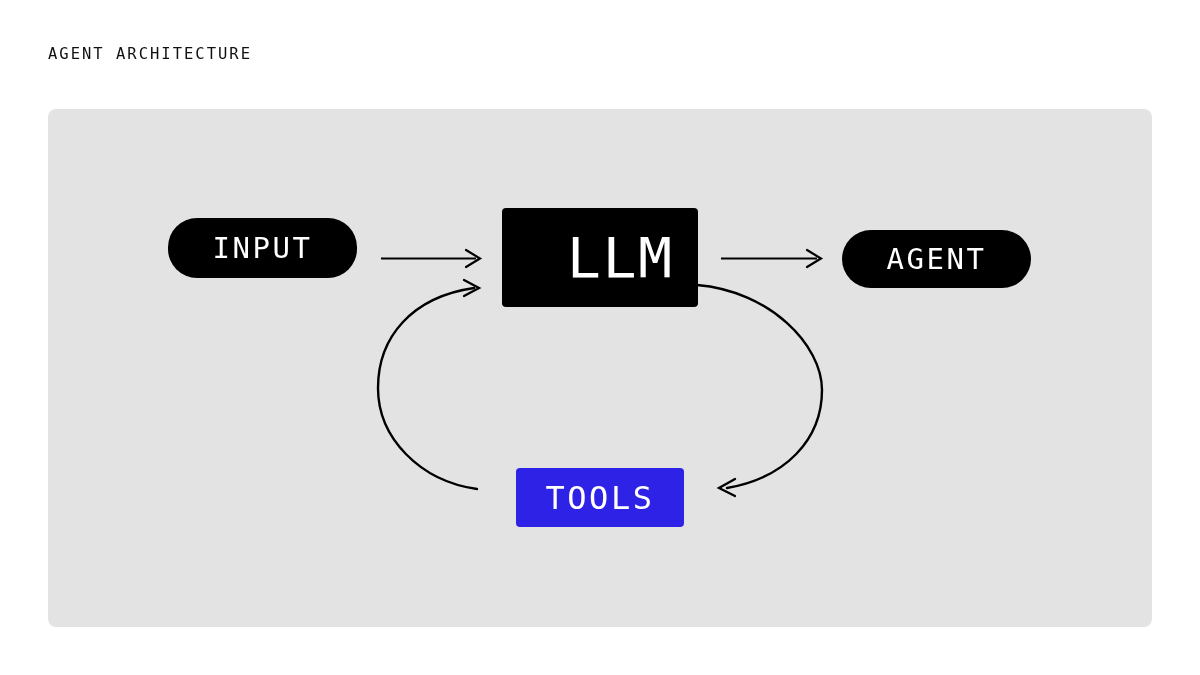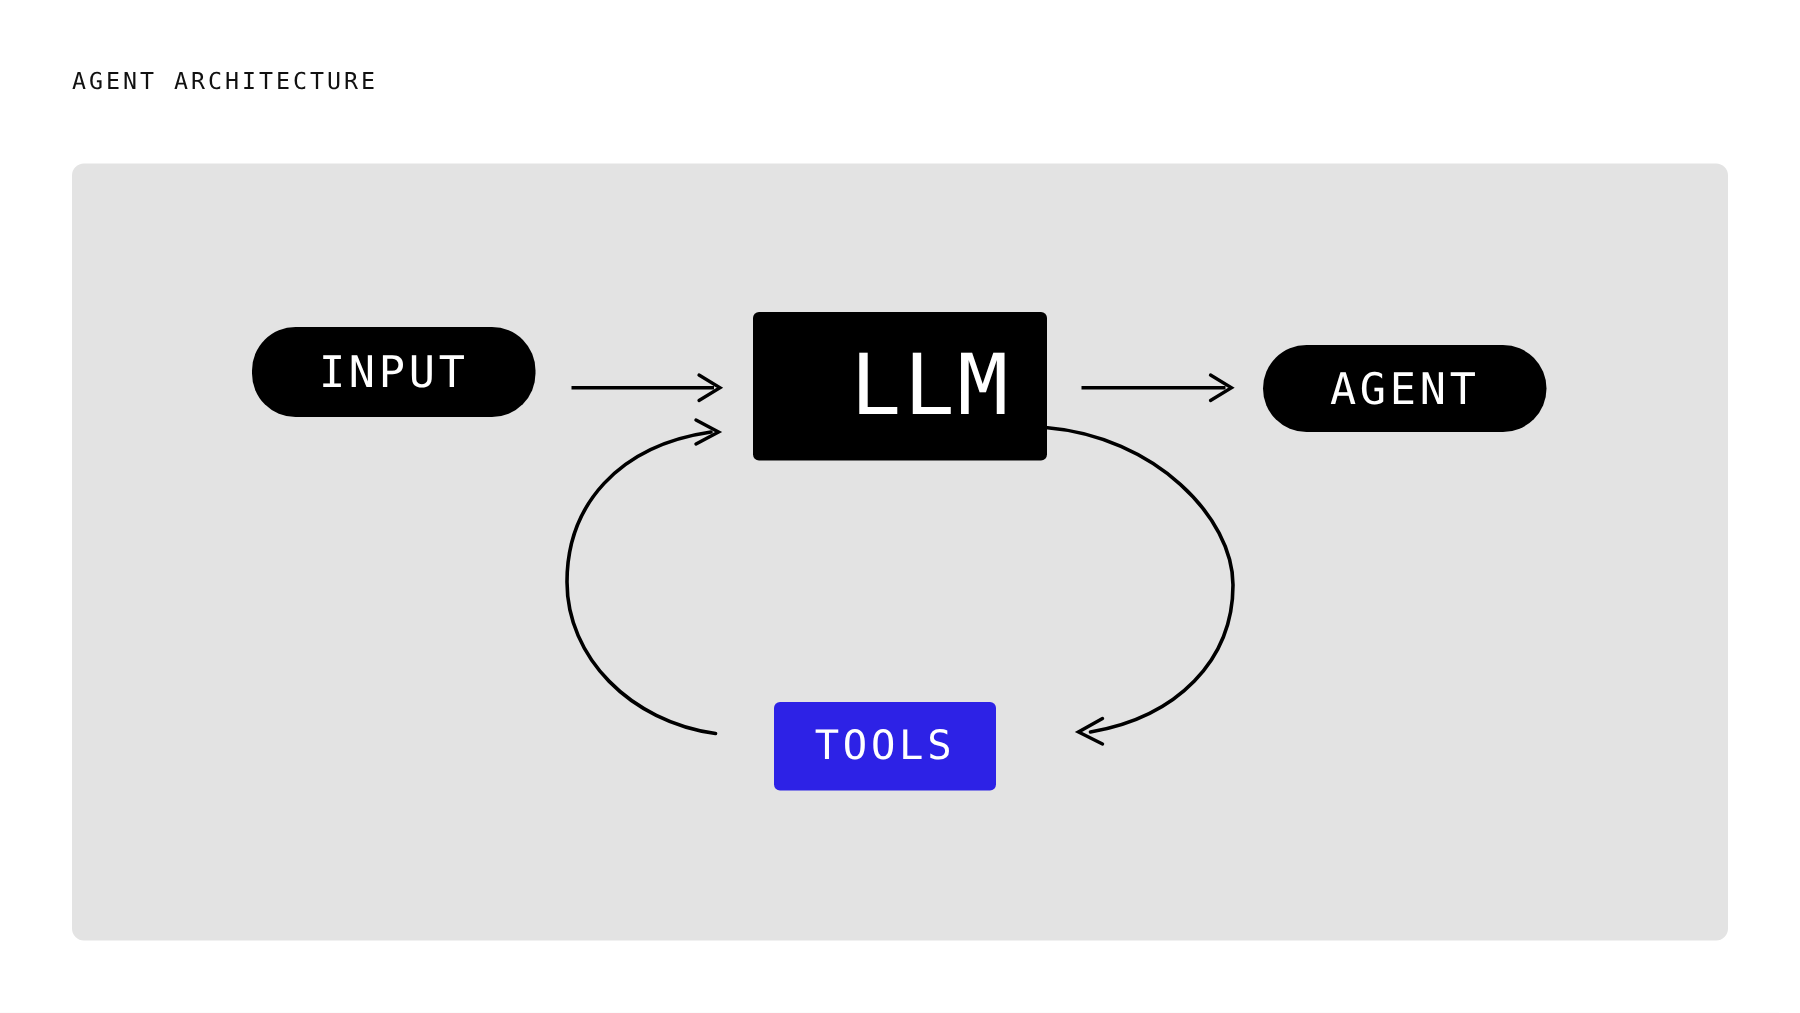--- a/index.html
+++ b/index.html
@@ -103,26 +103,26 @@
     color: #ffffff;
     border-radius: 4px;
     font-size: 56px;
     letter-spacing: 2px;
     padding-left: 41px;
   }
 
   #node-tools {
     left: 516px;
     top: 468px;
-    width: 148px;
+    width: 168px;
     height: 59px;
     background: #2d22e6;
     color: #ffffff;
     border-radius: 4px;
-    font-size: 27px;
+    font-size: 32px;
     letter-spacing: 2.5px;
   }
 </style>
 </head>
 <body>
 
 <div id="canvas" style="background: rgb(255, 255, 255);">
 
   <div id="page-title">AGENT ARCHITECTURE</div>
 

